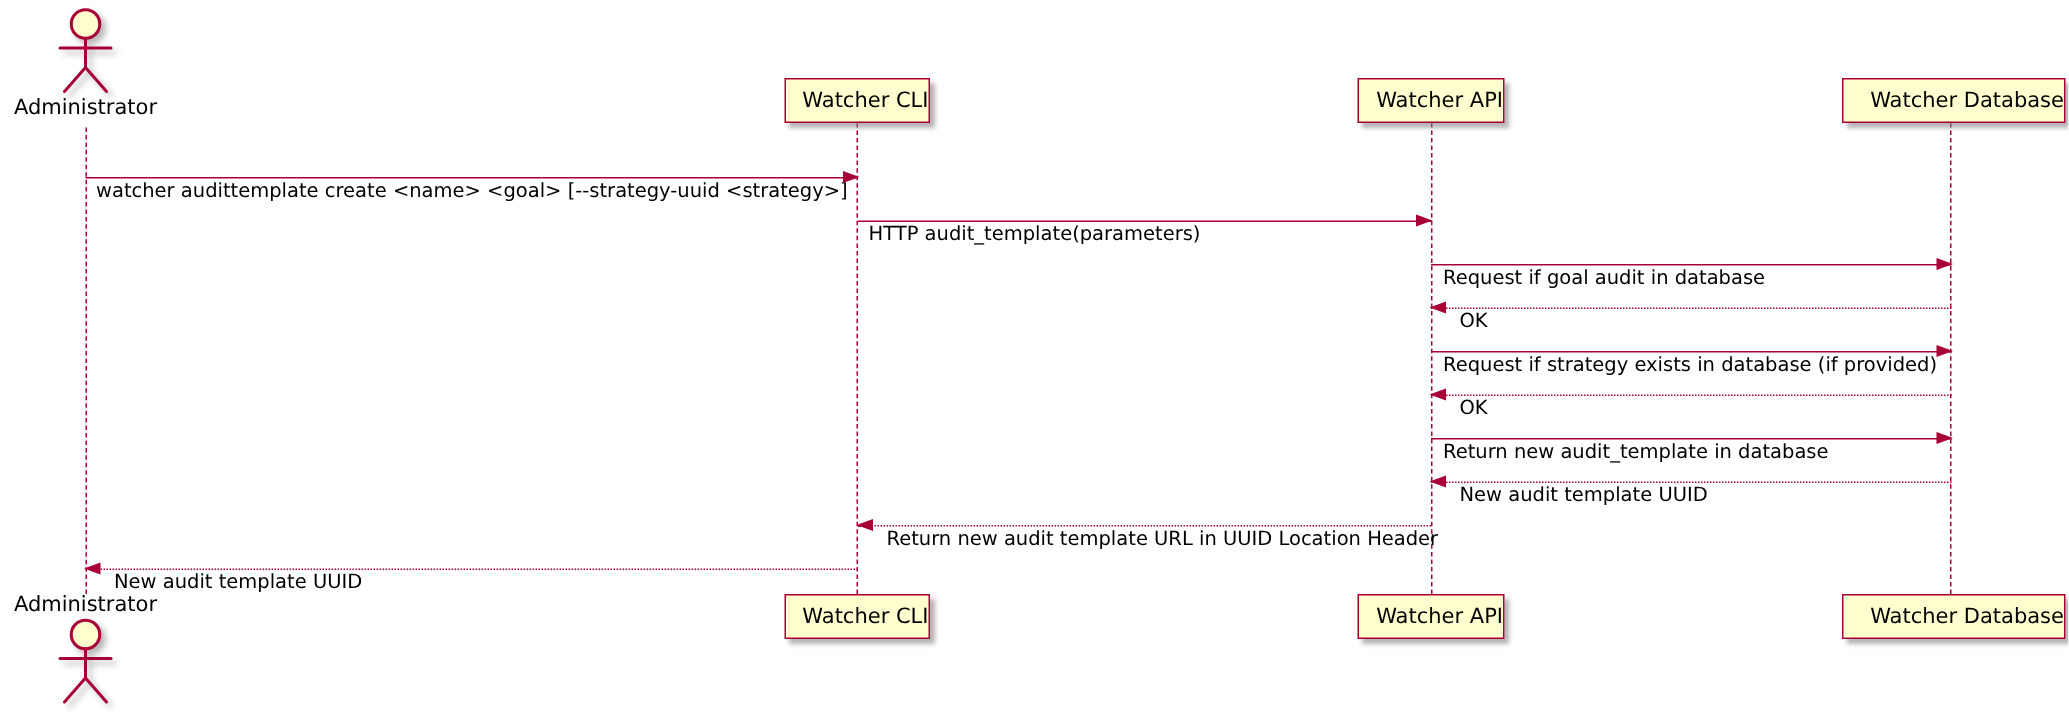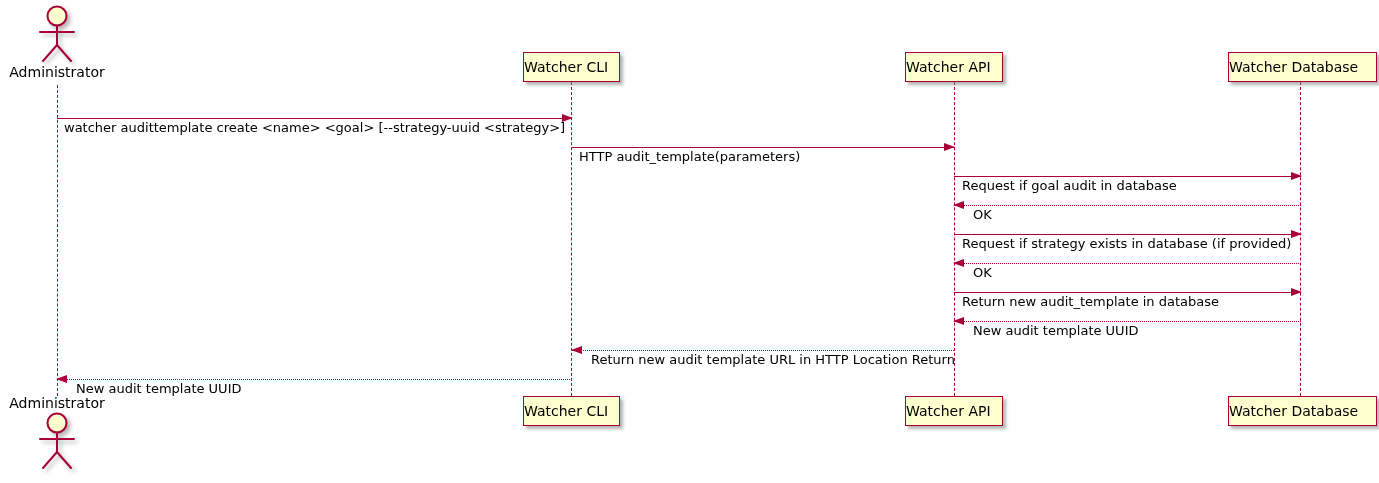--- a/index.html
+++ b/index.html
@@ -24,21 +24,21 @@
     border-left: 1px dashed var(--line);
   }
   .participant-box {
     position: absolute;
     height: 30px;
     background: var(--fill);
     border: 1.8px solid var(--line);
     box-shadow: 3px 3px 3px rgba(130,130,130,0.6);
     display: flex;
     align-items: center;
-    justify-content: flex-start;
+    justify-content: flex-end;
     font-size: 14px;
     white-space: nowrap;
   }
   .actor-group {
     position: absolute;
     width: 96px;
     display: flex;
     flex-direction: column;
     align-items: center;
   }
@@ -165,19 +165,19 @@
   <div class="msg dotted left" style="left:954px; top:263px; width:347px">
     <span class="m-label" style="left:19px">OK</span>
   </div>
   <div class="msg solid right" style="left:954px; top:292px; width:347px">
     <span class="m-label" style="left:8px">Return new audit_template in database</span>
   </div>
   <div class="msg dotted left" style="left:954px; top:321px; width:347px">
     <span class="m-label" style="left:19px">New audit template UUID</span>
   </div>
   <div class="msg dotted left" style="left:572px; top:350px; width:382px">
-    <span class="m-label" style="left:19px">Return new audit template URL in HTTP Location Return</span>
+    <span class="m-label" style="left:19px">Return new audit template URL in UUID Location Header</span>
   </div>
   <div class="msg dotted left" style="left:57px; top:379px; width:515px">
     <span class="m-label" style="left:19px">New audit template UUID</span>
   </div>
 
 </div>
 
 </body></html>

